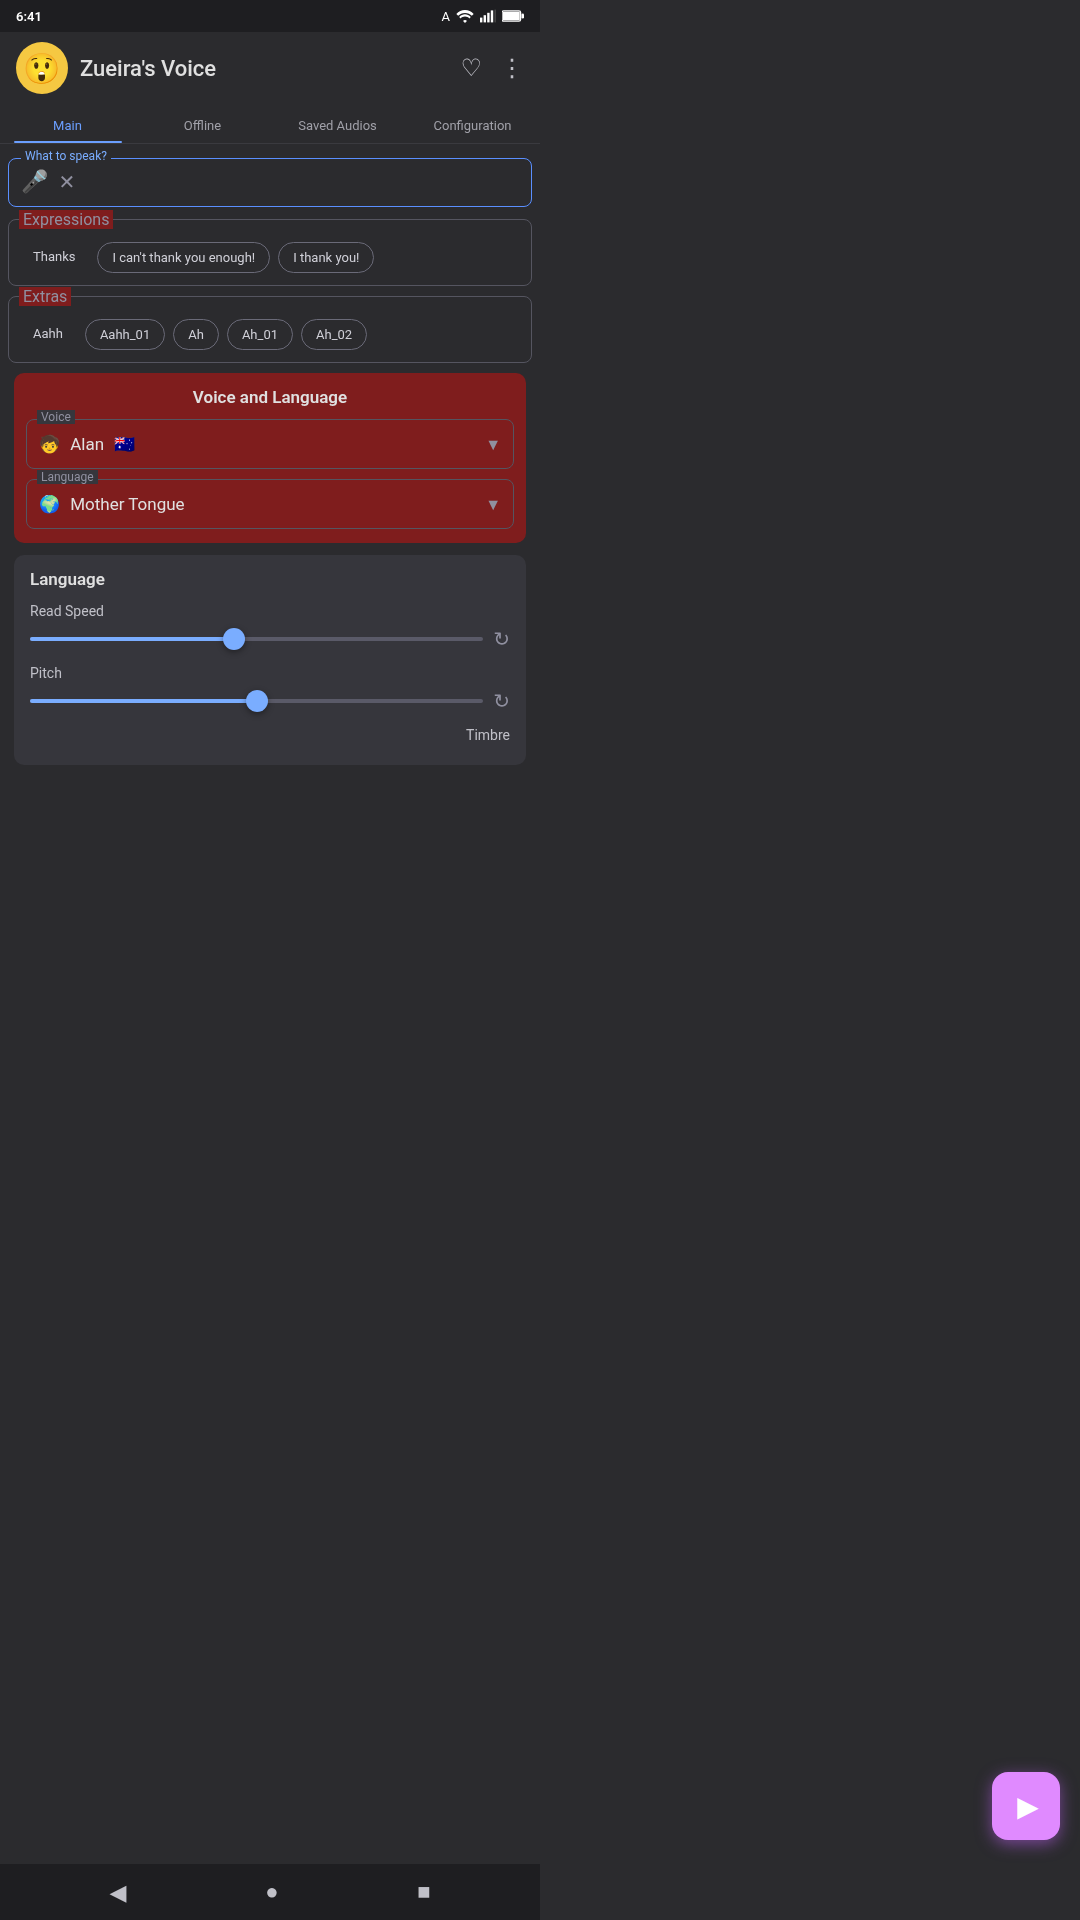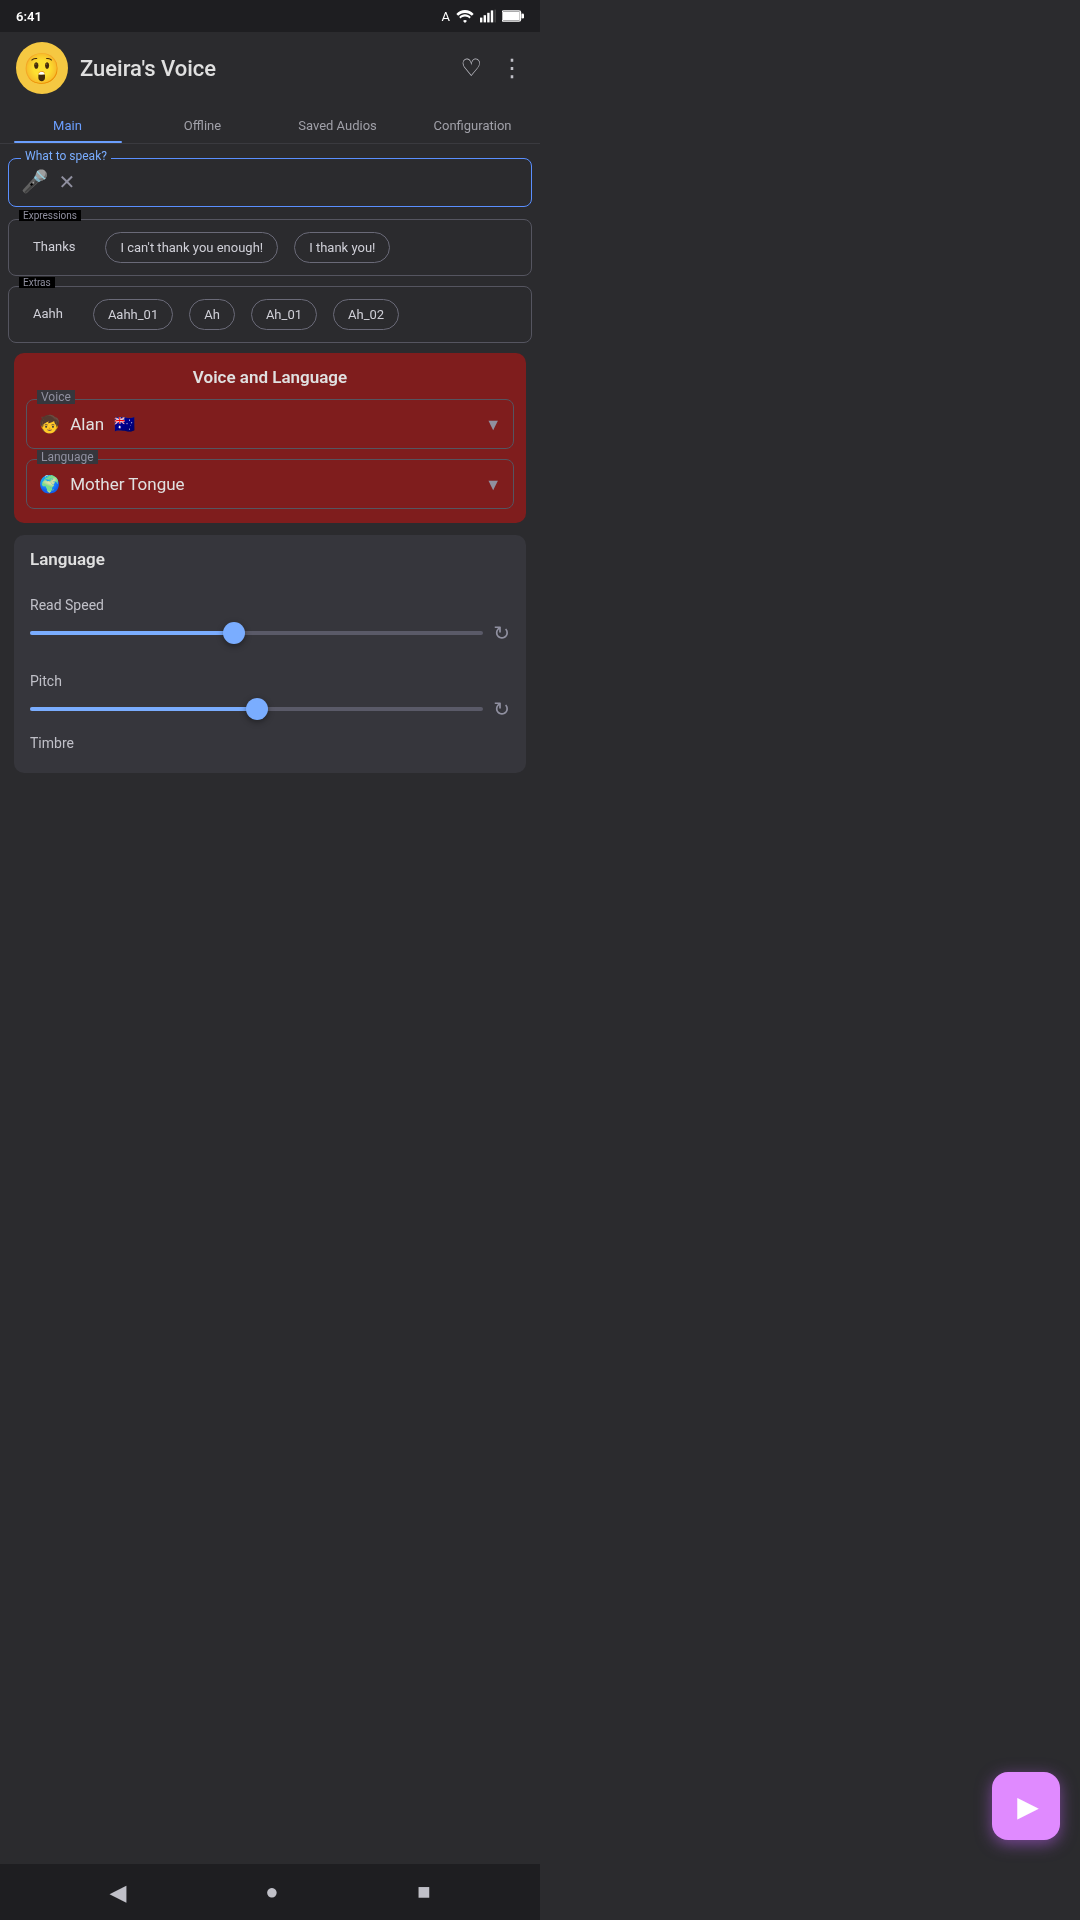--- a/index.html
+++ b/index.html
@@ -165,30 +165,30 @@
       border: 1px solid #555560;
       border-radius: 8px;
       padding: 8px 10px 12px;
       position: relative;
       margin-bottom: 10px;
     }
     .sub-fieldset-label {
       position: absolute;
       top: -10px;
       left: 10px;
-      background: #000000;
+      background: #7f1d1d;
       padding: 0 4px;
-      font-size: 10px;
+      font-size: 16px;
       color: #9090a0;
     }
     .chips-row {
       display: flex;
       flex-wrap: wrap;
-      gap: 16px;
-      margin-top: 4px;
+      gap: 8px;
+      margin-top: 14px;
     }
     .chip {
       border: 1px solid #6a6a78;
       border-radius: 20px;
       padding: 7px 14px;
       font-size: 13px;
       color: #d0d0d8;
       background: transparent;
       cursor: pointer;
     }
@@ -249,21 +249,20 @@
     .effects-title {
       font-size: 17px;
       font-weight: 600;
       color: #e0e0e0;
       margin-bottom: 14px;
     }
     .slider-label {
       font-size: 14px;
       color: #c0c0c8;
       margin-bottom: 8px;
-      margin-top: 28px;
     }
     .slider-row {
       display: flex;
       align-items: center;
       gap: 10px;
       margin-bottom: 14px;
     }
     .slider-track {
       flex: 1;
       height: 4px;
@@ -337,20 +336,21 @@
       display: flex;
       align-items: center;
       justify-content: center;
     }
 
     
     .partial-label {
       font-size: 14px;
       color: #c0c0c8;
       padding: 0 0 6px 0;
+      text-align: right;
     }
   </style>
 </head>
 <body>
 
 <div class="status-bar">
   <span class="status-time">6:41</span>
   <div class="status-icons">
     <span style="font-size:13px;color:#fff;">A</span>
 

